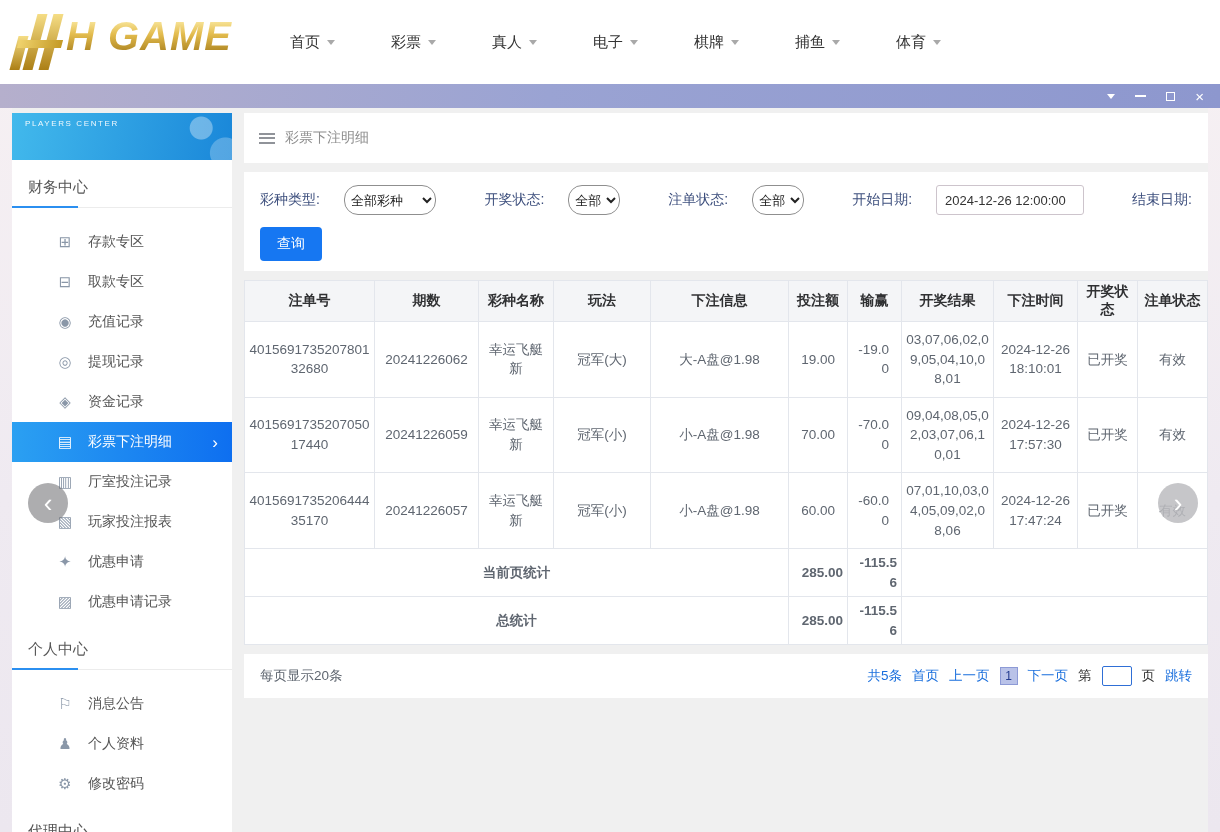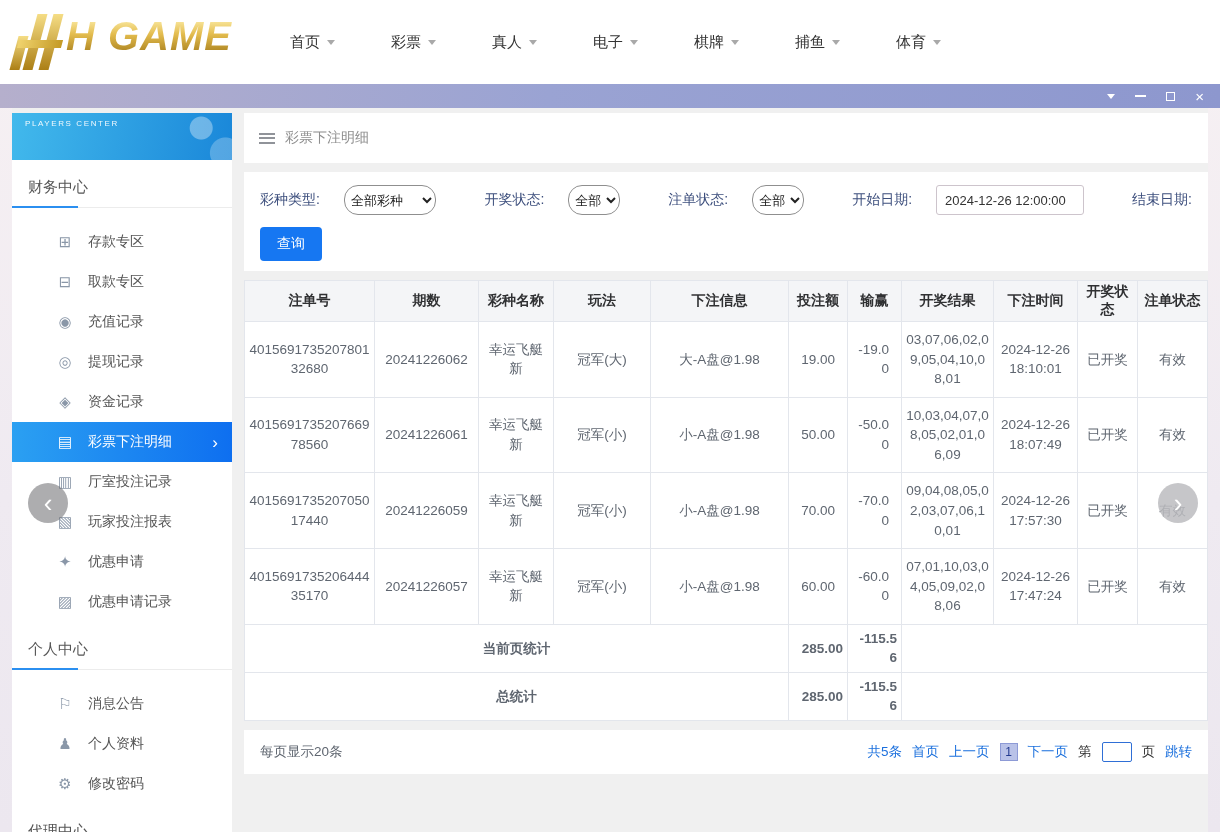--- a/index.html
+++ b/index.html
@@ -282,33 +282,20 @@
               <td>冠军(大)</td>
               <td>大-A盘@1.98</td>
               <td class="num">19.00</td>
               <td class="num">-19.00</td>
               <td>03,07,06,02,09,05,04,10,08,01</td>
               <td>2024-12-26 18:10:01</td>
               <td>已开奖</td>
               <td>有效</td>
             </tr>
             <tr>
-              <td>401569173520766978560</td>
-              <td>20241226061</td>
-              <td>幸运飞艇新</td>
-              <td>冠军(小)</td>
-              <td>小-A盘@1.98</td>
-              <td class="num">50.00</td>
-              <td class="num">-50.00</td>
-              <td>10,03,04,07,08,05,02,01,06,09</td>
-              <td>2024-12-26 18:07:49</td>
-              <td>已开奖</td>
-              <td>有效</td>
-            </tr>
-            <tr>
               <td>401569173520705017440</td>
               <td>20241226059</td>
               <td>幸运飞艇新</td>
               <td>冠军(小)</td>
               <td>小-A盘@1.98</td>
               <td class="num">70.00</td>
               <td class="num">-70.00</td>
               <td>09,04,08,05,02,03,07,06,10,01</td>
               <td>2024-12-26 17:57:30</td>
               <td>已开奖</td>

